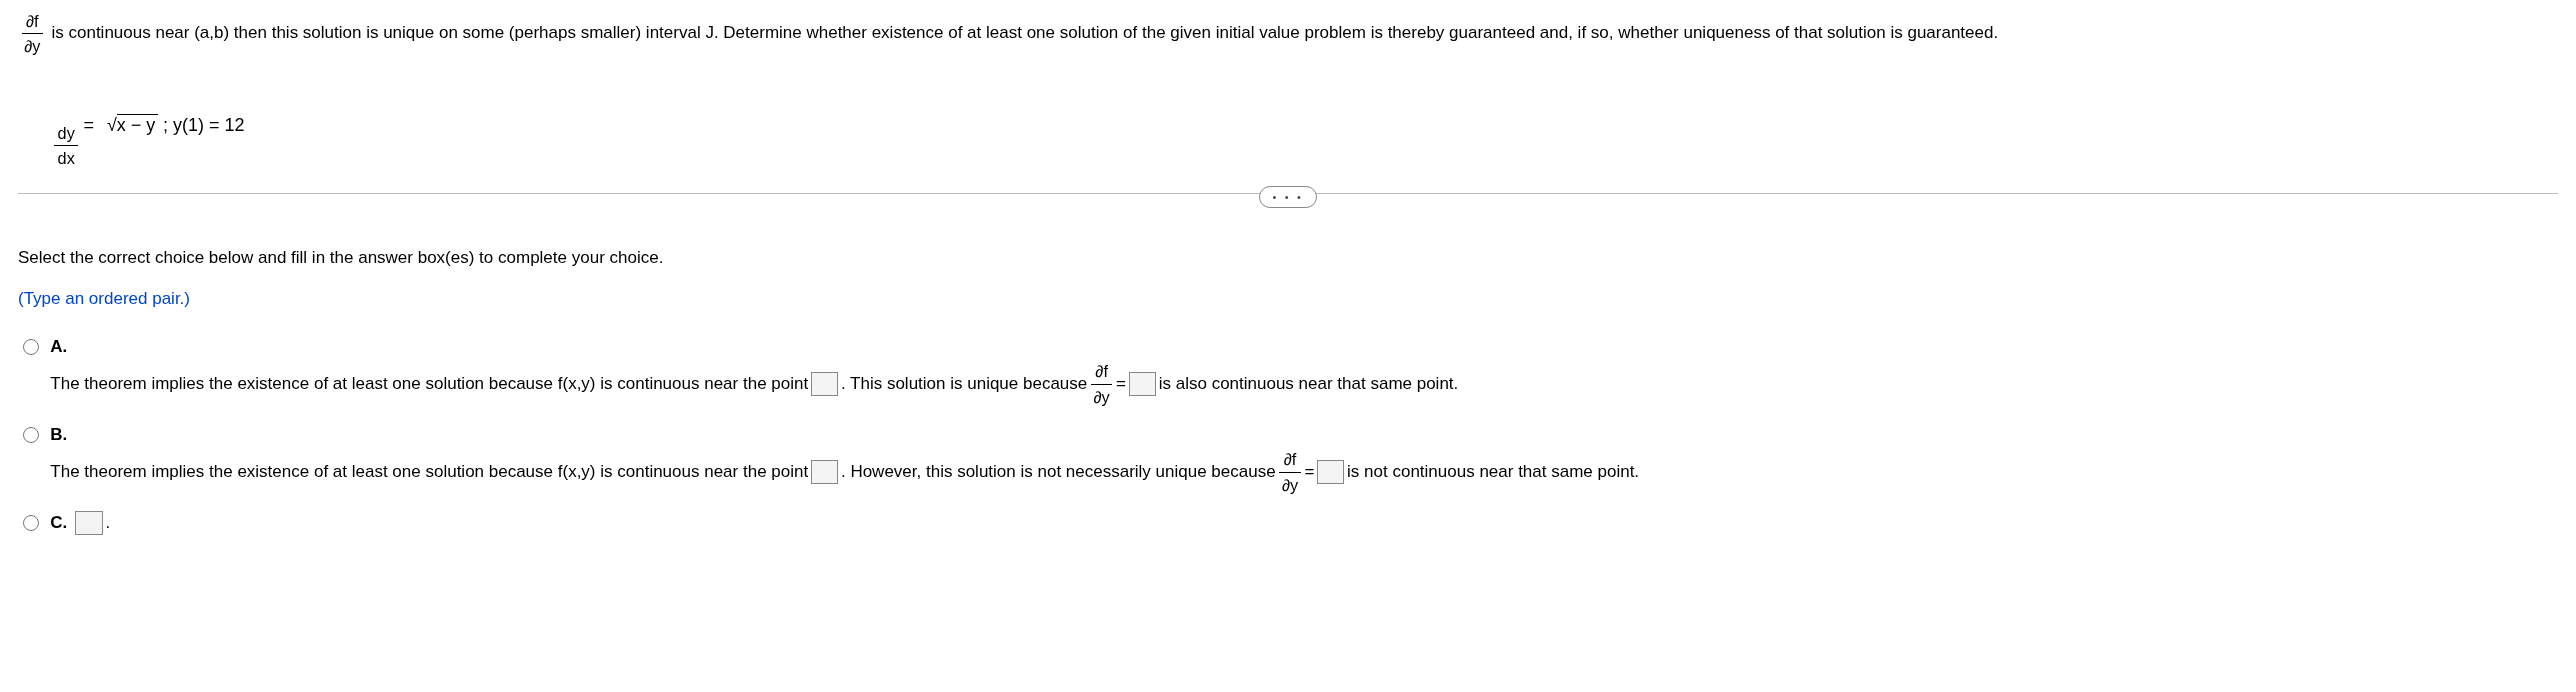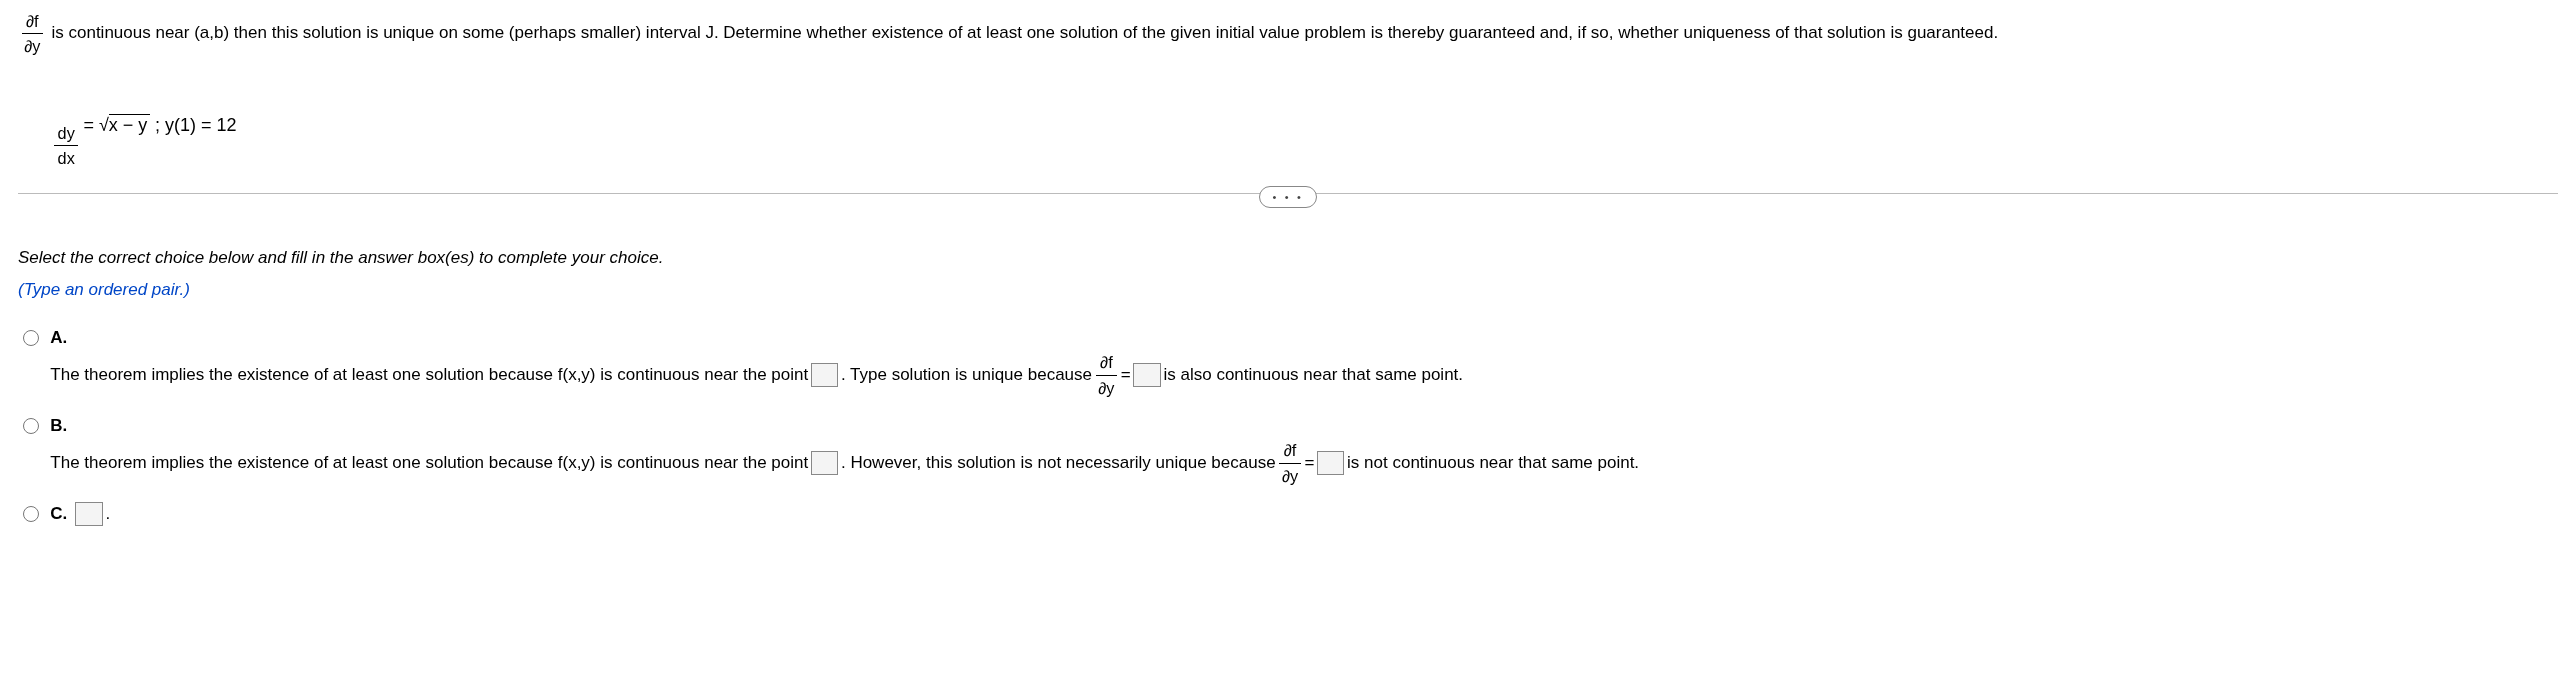--- a/index.html
+++ b/index.html
@@ -28,20 +28,21 @@
     border-bottom: 0.9px solid #000;
     padding: 0 3.6px;
     margin-top: 40px;
   }
   .frac .den {
     display: block;
     padding: 0 3.6px;
   }
   .sqrt {
     white-space: nowrap;
+    margin-left: 8px;
   }
   .sqrt .radicand {
     border-top: 0.9px solid #000;
     padding: 0 2.7px 0 0;
   }
   .dots-sep {
     text-align: center;
     margin: 18px 0 25.4px 0;
     position: relative;
   }
@@ -56,27 +57,25 @@
     border-radius: 11px;
     padding: 1.8px 12.7px;
     font-size: 11px;
     letter-spacing: 2.7px;
     color: #444;
     background: #fff;
     position: relative;
     top: -11px;
   }
   .instruction {
-    margin-bottom: 7px;
-    font-style: italic;
+    margin-bottom: 16px;
   }
   .hint {
     color: #0046c7;
     margin-bottom: 22px;
-    font-style: italic;
   }
   .choice {
     display: flex;
     align-items: flex-start;
     margin-bottom: 12.7px;
   }
   .choice input[type="radio"] {
     margin-top: 5.4px;
     margin-right: 11px;
     width: 16.3px;
@@ -157,21 +156,21 @@
 <div class="instruction">Select the correct choice below and fill in the answer box(es) to complete your choice.</div>
 <div class="hint">(Type an ordered pair.)</div>
 
 <div class="choice">
   <input type="radio" name="ans" style="">
   <div class="choice-body">
     <span class="choice-label">A.</span>
     <div class="choice-text">
       <span>The theorem implies the existence of at least one solution because f(x,y) is continuous near the point </span>
       <span class="answer-box"></span>
-      <span>. Type solution is unique because </span>
+      <span>. This solution is unique because </span>
       <span class="inline-frac">
         <span class="num">∂f</span>
         <span class="den">∂y</span>
       </span>
       <span> = </span>
       <span class="answer-box"></span>
       <span> is also continuous near that same point.</span>
     </div>
   </div>
 </div>

